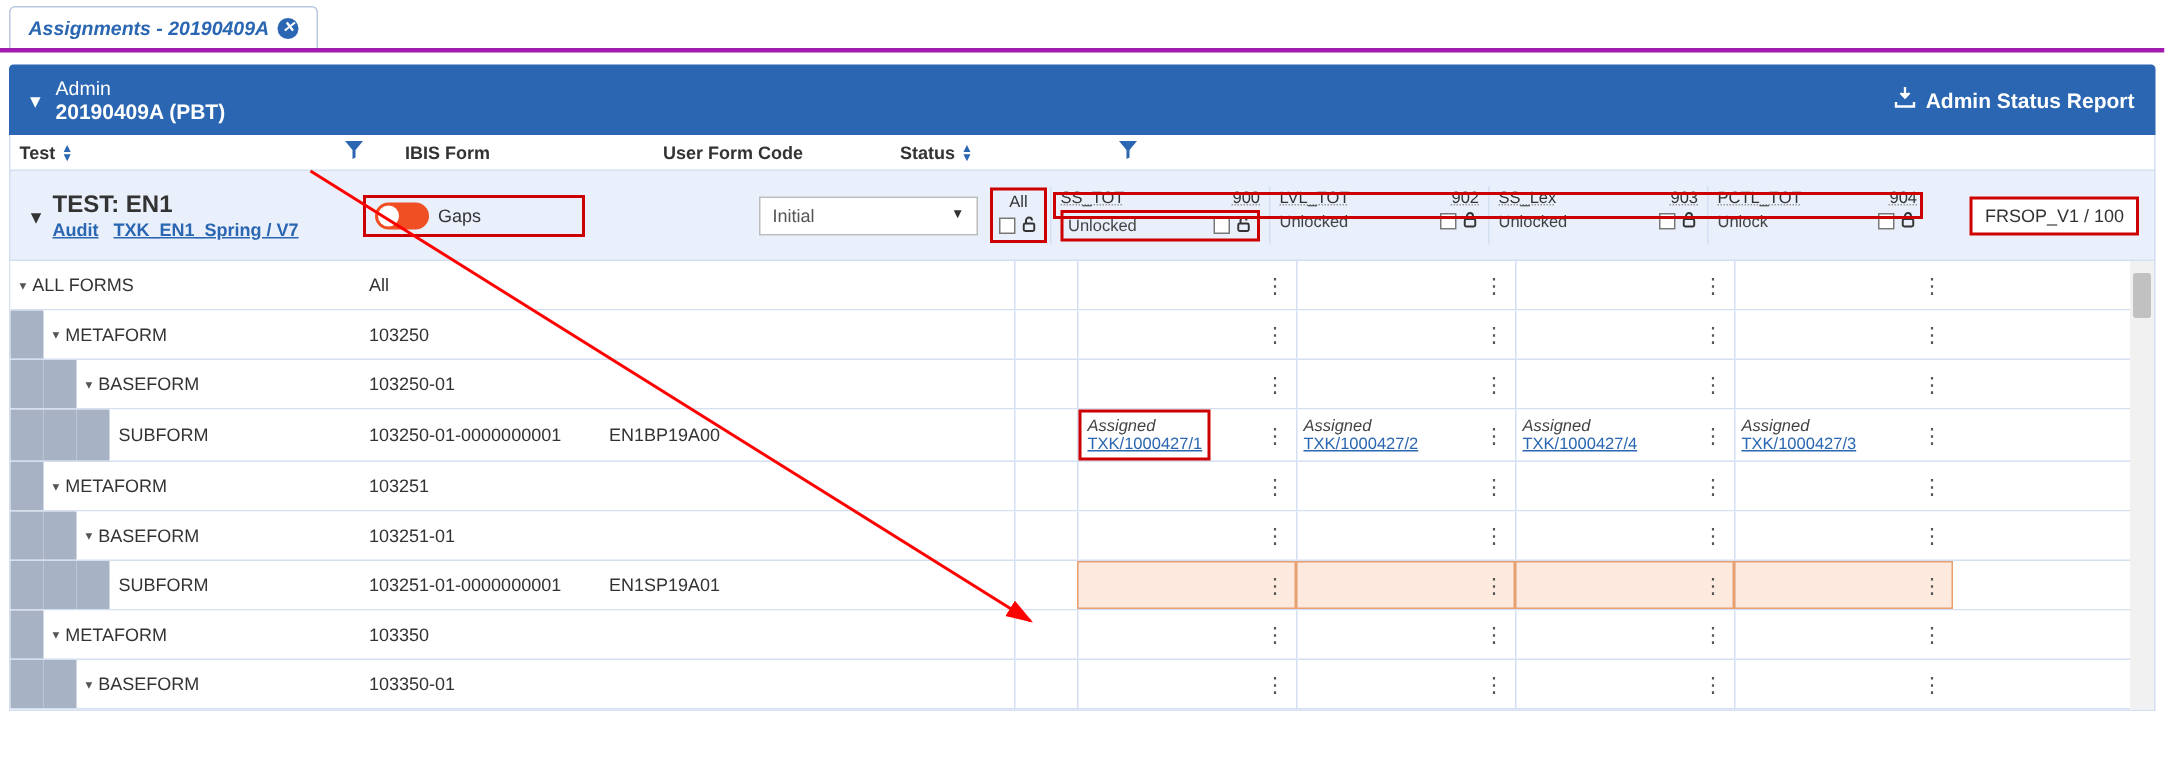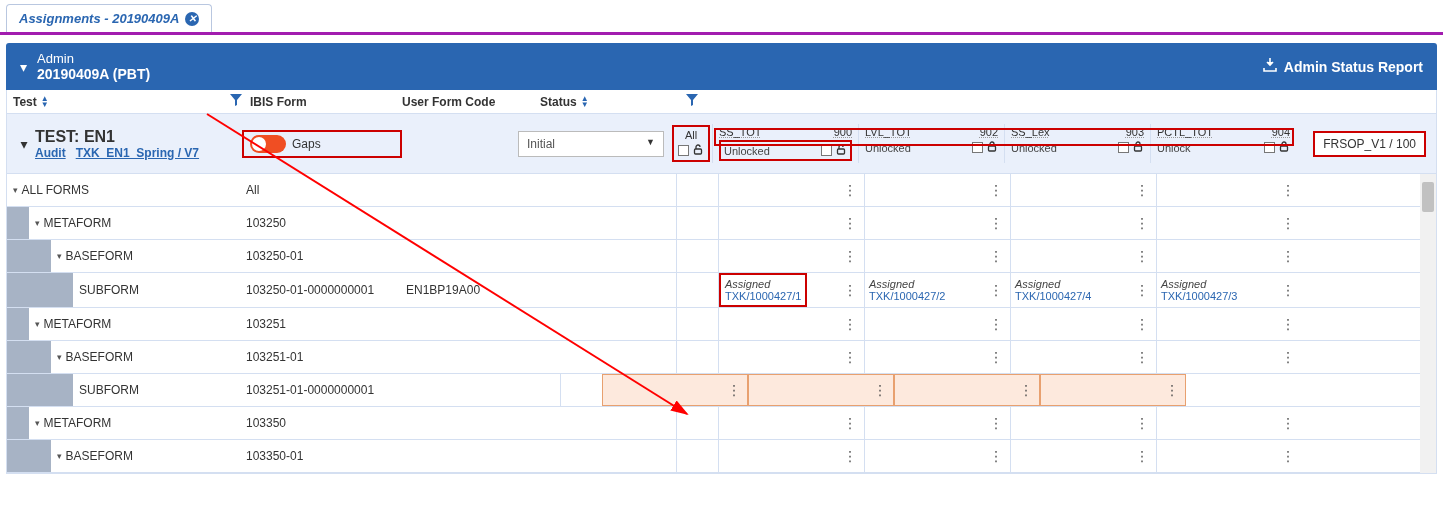--- a/index.html
+++ b/index.html
@@ -7,21 +7,21 @@
   .tab-bar { display: flex; padding: 4px 6px 0 6px; border-bottom: 3px solid #a21caf; font-style: italic; }
   .tab { display: flex; align-items: center; gap: 6px; border: 1px solid #b9c7e0; border-bottom: none; border-top-left-radius: 4px; border-top-right-radius: 4px; padding: 6px 12px; background: #fff; color: #2a66b1; font-weight: bold; font-size: 13px; }
   .close-circ { width:14px;height:14px;border-radius:50%;background:#2a66b1;color:#fff;display:inline-flex;align-items:center;justify-content:center;font-size:10px;line-height:1; }
   .banner { margin: 8px 6px 0 6px; background: #2a66b1; color: #fff; display: flex; align-items: center; justify-content: space-between; padding: 8px 14px; border-top-left-radius: 3px; border-top-right-radius: 3px; }
   .banner-left { display: flex; align-items: center; gap: 10px; }
   .banner-left .chev { font-size: 14px; }
   .banner-title { font-size: 13px; }
   .banner-sub { font-weight: bold; font-size: 14px; }
   .banner-right { display: flex; align-items: center; gap: 6px; font-weight: bold; font-size: 14px; cursor: pointer; }
 
-  .head-row { display: flex; align-items: center; margin: 0 6px; border: 1px solid #d4dff1; border-top: none; background: #fff; padding: 4px 6px; }
+  .head-row { display: flex; align-items: center; margin: 0 6px; border: 1px solid #d4dff1; border-top: none; background: #fff; padding: 4px 6px; gap: 20px; }
   .headcell { display:flex; align-items:center; gap:4px; font-weight:bold; color:#333; }
   .sort { display:inline-flex; flex-direction:column; line-height:6px; font-size:8px; color:#2a66b1; }
   .filter-ic { color:#2a66b1; font-size:13px; margin-left:auto; cursor:pointer; }
 
   .testrow { display:flex; align-items:center; margin:0 6px; border:1px solid #d4dff1; border-top:none; background:#eaf0fb; padding:10px 6px; position:relative; }
   .chev2 { width:22px; text-align:center; color:#333; font-size:14px; cursor:pointer; }
   .test-label { font-weight:bold; font-size:16px; }
   .links a { color:#2a66b1; font-weight:bold; text-decoration:underline; cursor:pointer; }
 
   .toggle { position:relative; width:36px; height:18px; background:#f04e23; border-radius:10px; display:inline-block; }
@@ -49,21 +49,21 @@
   .rowlbl { display:flex; align-items:center; padding:0 6px; white-space:nowrap; }
   .rowlbl .ar { font-size:9px; margin-right:4px; color:#555; }
   .col-test { width:235px; display:flex; align-items:stretch; }
   .col-ibis { width:160px; display:flex; align-items:center; padding-left:4px; }
   .col-ufc { width:116px; display:flex; align-items:center; padding-left:4px; }
   .col-status { width:158px; display:flex; align-items:center; padding-left:4px; }
   .col-all { width:42px; border-left:1px solid #d4dff1; }
   .col-score { width:146px; border-left:1px solid #d4dff1; position:relative; display:flex; align-items:center; }
   .menu { margin-left:auto; margin-right:8px; color:#555; cursor:pointer; font-size:14px; letter-spacing:-1px; }
   .assigned { font-style:italic; color:#444; padding:3px 4px; font-size:11px; }
-  .assigned a { display:block; color:#2a66b1; font-style:normal; font-size:11px; }
+  .assigned a { display:block; color:#2a66b1; text-decoration:underline; font-style:normal; font-size:11px; }
   .hl { background:#fde9dd; }
   .scrollbar { position:absolute; right:0; top:0; width:16px; bottom:0; background:#f1f1f1; }
   .thumb { position:absolute; right:2px; top:8px; width:12px; height:30px; background:#c1c1c1; border-radius:2px; }
 
   svg.arrow { position:absolute; pointer-events:none; z-index:50; }
   .frso { position:absolute; right:10px; background:#fff; border:2px solid #c00; padding:4px 8px; font-size:12px; color:#333; z-index: 30; }
   .dl-icon { display:inline-block; }
   .torn { height:14px; background: #fff; margin:0 6px; }
 </style>
 </head>
@@ -131,21 +131,21 @@
 <div class="testrow">
   <span class="chev2">▾</span>
   <div style="width:207px;">
     <div class="test-label">TEST: EN1</div>
     <div class="links">
       <a>Audit</a>
       &nbsp;
       <a>TXK_EN1_Spring / V7</a>
     </div>
   </div>
-  <div style="width:160px;">
+  <div style="width:148px;">
     <span class="gapsbox">
       <span class="toggle">
           <span class="knob"></span>
         </span>
       <span>Gaps</span>
     </span>
   </div>
   <div style="width:116px;"></div>
   <div style="width:152px; padding-right:6px;">
     <div class="select">
@@ -400,20 +400,21 @@
       <div class="grow">
         <div class="col-test">
           <div class="ind l1"></div>
           <div class="ind l1"></div>
           <div class="ind l1"></div>
           <div class="rowlbl">
             <span>SUBFORM</span>
           </div>
         </div>
         <div class="col-ibis">103251-01-0000000001</div>
+        <div class="col-ufc">EN1SP19A01</div>
         <div class="col-status"></div>
         <div class="col-all"></div>
         <div class="col-score hl" style="outline: rgb(232, 160, 111) solid 1px; outline-offset: -1px;">
           <span class="menu">⋮</span>
         </div>
         <div class="col-score hl" style="outline: rgb(232, 160, 111) solid 1px; outline-offset: -1px;">
           <span class="menu">⋮</span>
         </div>
         <div class="col-score hl" style="outline: rgb(232, 160, 111) solid 1px; outline-offset: -1px;">
           <span class="menu">⋮</span>

